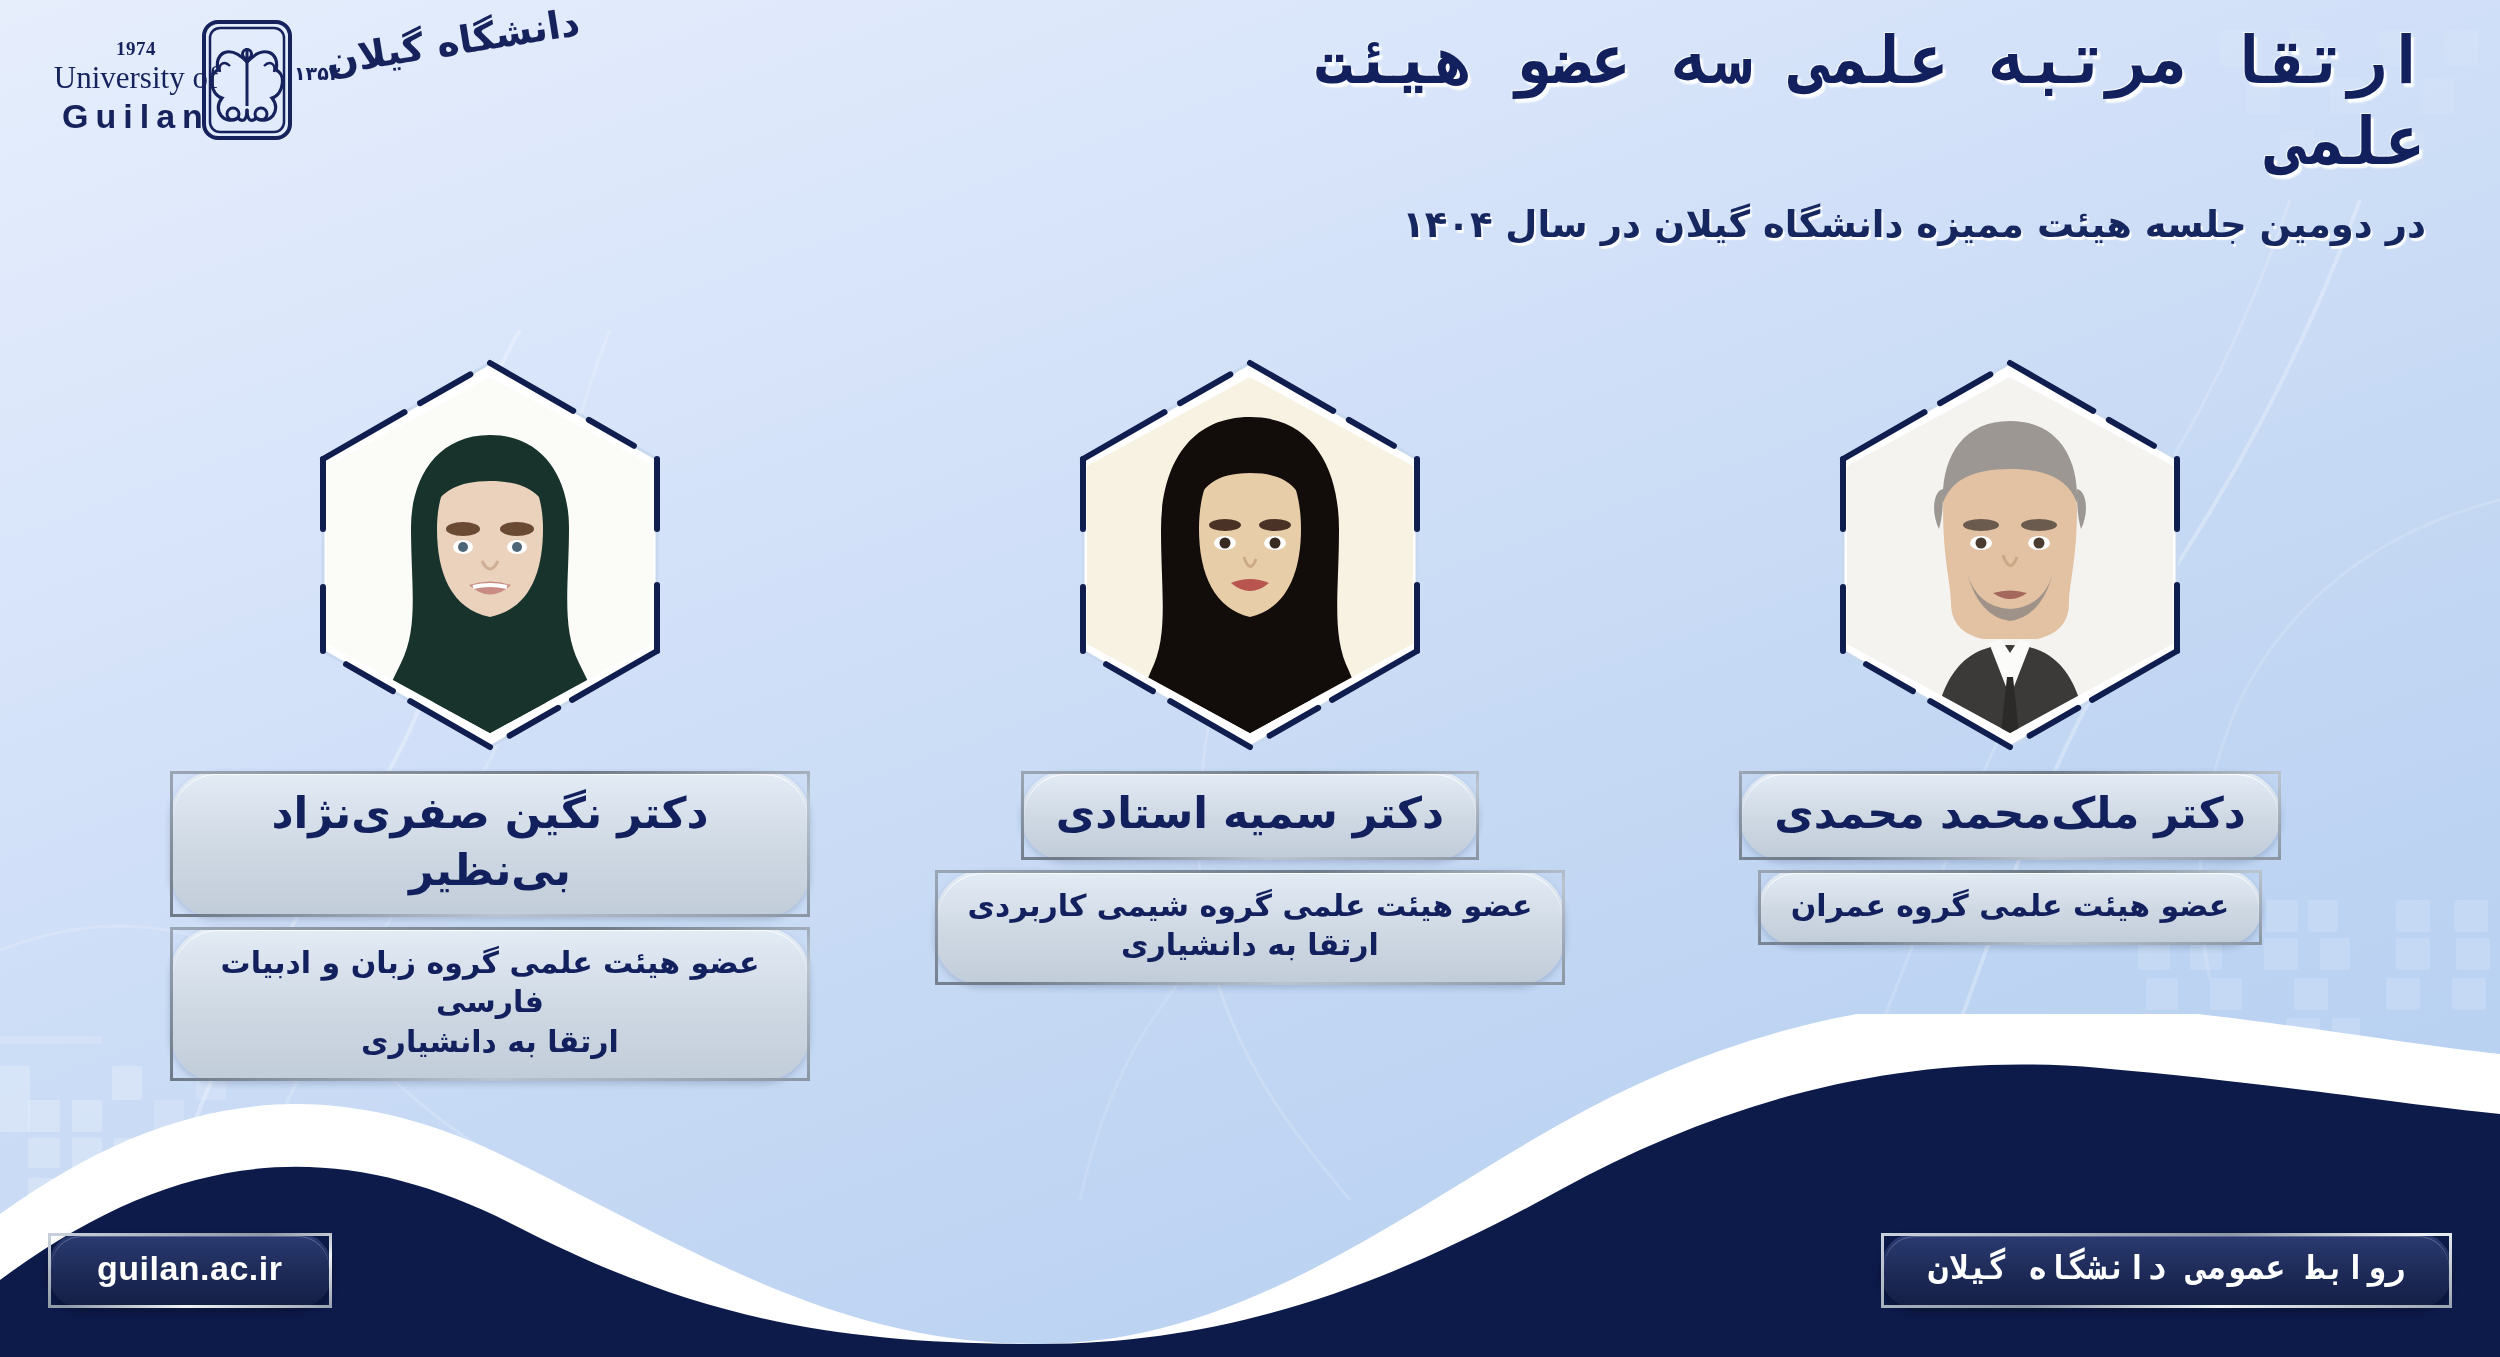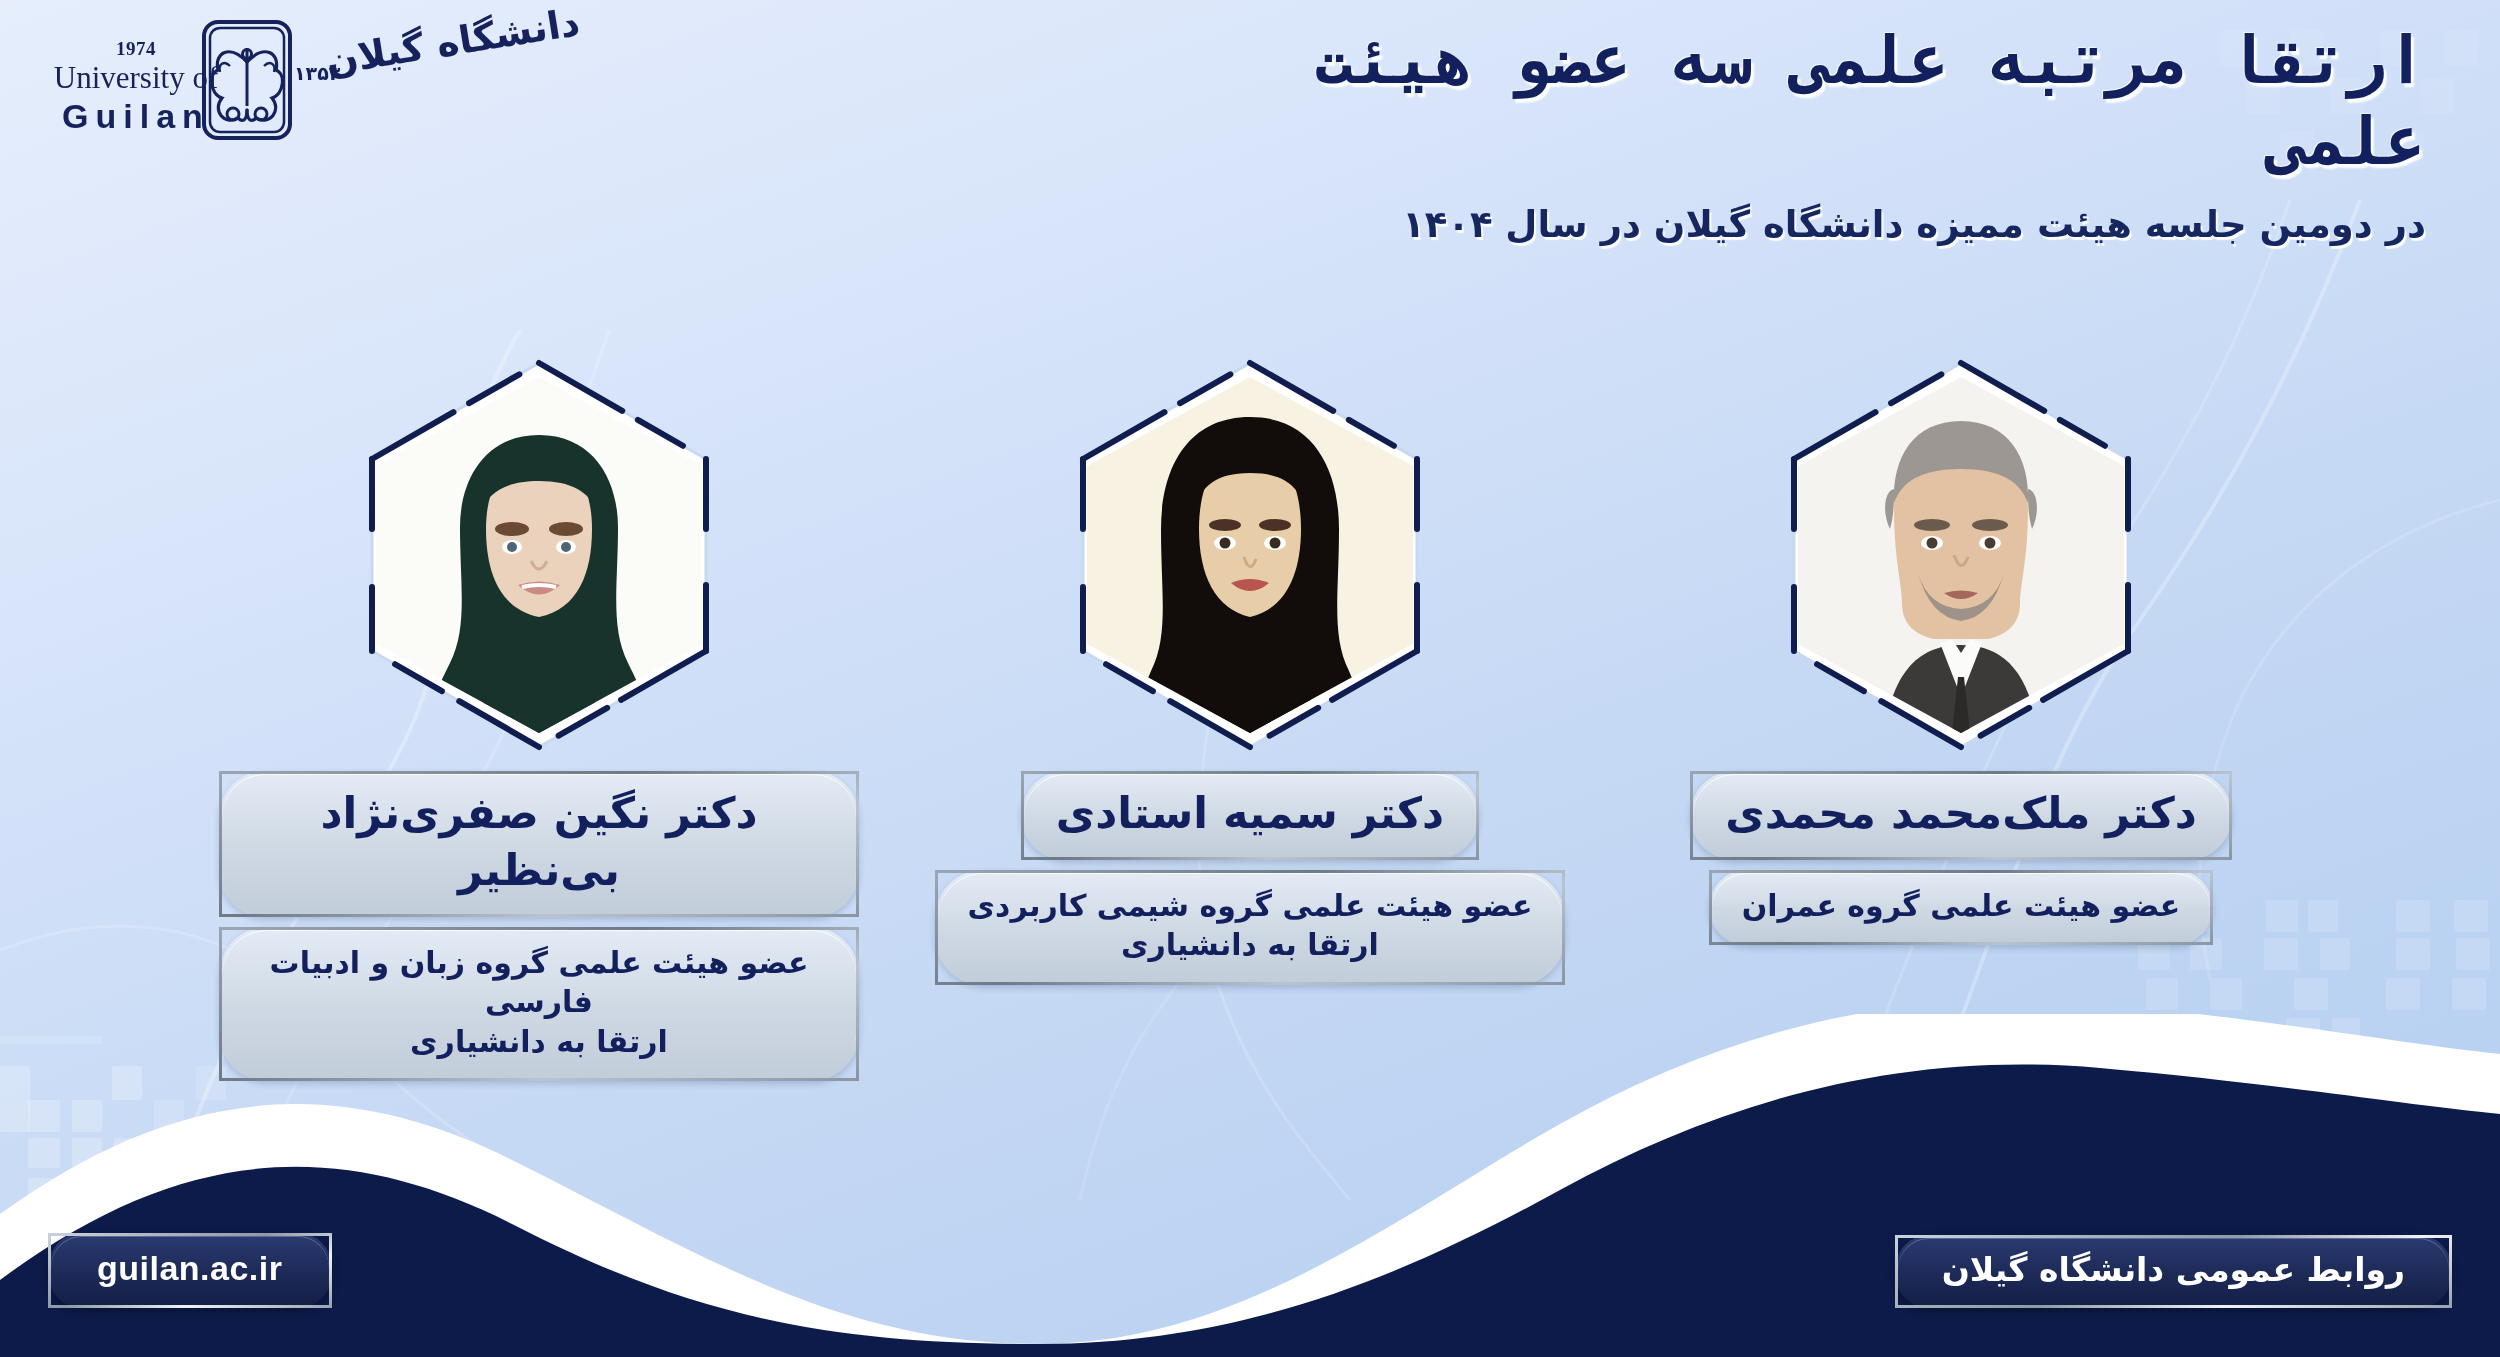--- a/index.html
+++ b/index.html
@@ -111,21 +111,21 @@
   }
 
   
   .people {
     position: absolute;
     top: 355px; left: 0; width: 2500px; height: 700px;
     display: flex;
     flex-direction: row-reverse;
     justify-content: center;
     align-items: flex-start;
-    gap: 71px;
+    gap: 120px;
     direction: rtl;
     text-decoration: underline;
   }
   .person { width: 640px; position: relative; text-align: center; }
 
   .hex-wrap {
     position: relative;
     width: 370px; height: 400px;
     margin: 0 auto 16px;
   }
@@ -179,20 +179,21 @@
     bottom: 36px;
     box-sizing: border-box;
     border-radius: 34px;
     background: linear-gradient(180deg,#2a3a70 0%, #1d2a57 55%, #141f46 100%);
     border: 3px solid;
     border-image: linear-gradient(160deg,#c9d2dc 0%,#8e99a6 45%,#eef2f6 70%,#9aa4b1 100%) 1;
     color: #ffffff;
     font-weight: 700;
     box-shadow: 0 3px 8px rgba(0,0,0,.35), inset 0 1px 0 rgba(255,255,255,.25);
     text-align: center;
+    font-family: Liberation Mono, monospace;
   }
   .foot-left {
     left: 48px;
     padding: 13px 46px 17px;
     font-size: 34px;
     letter-spacing: .5px;
     direction: ltr;
     font-family: "Liberation Sans", sans-serif;
   }
   .foot-right {

